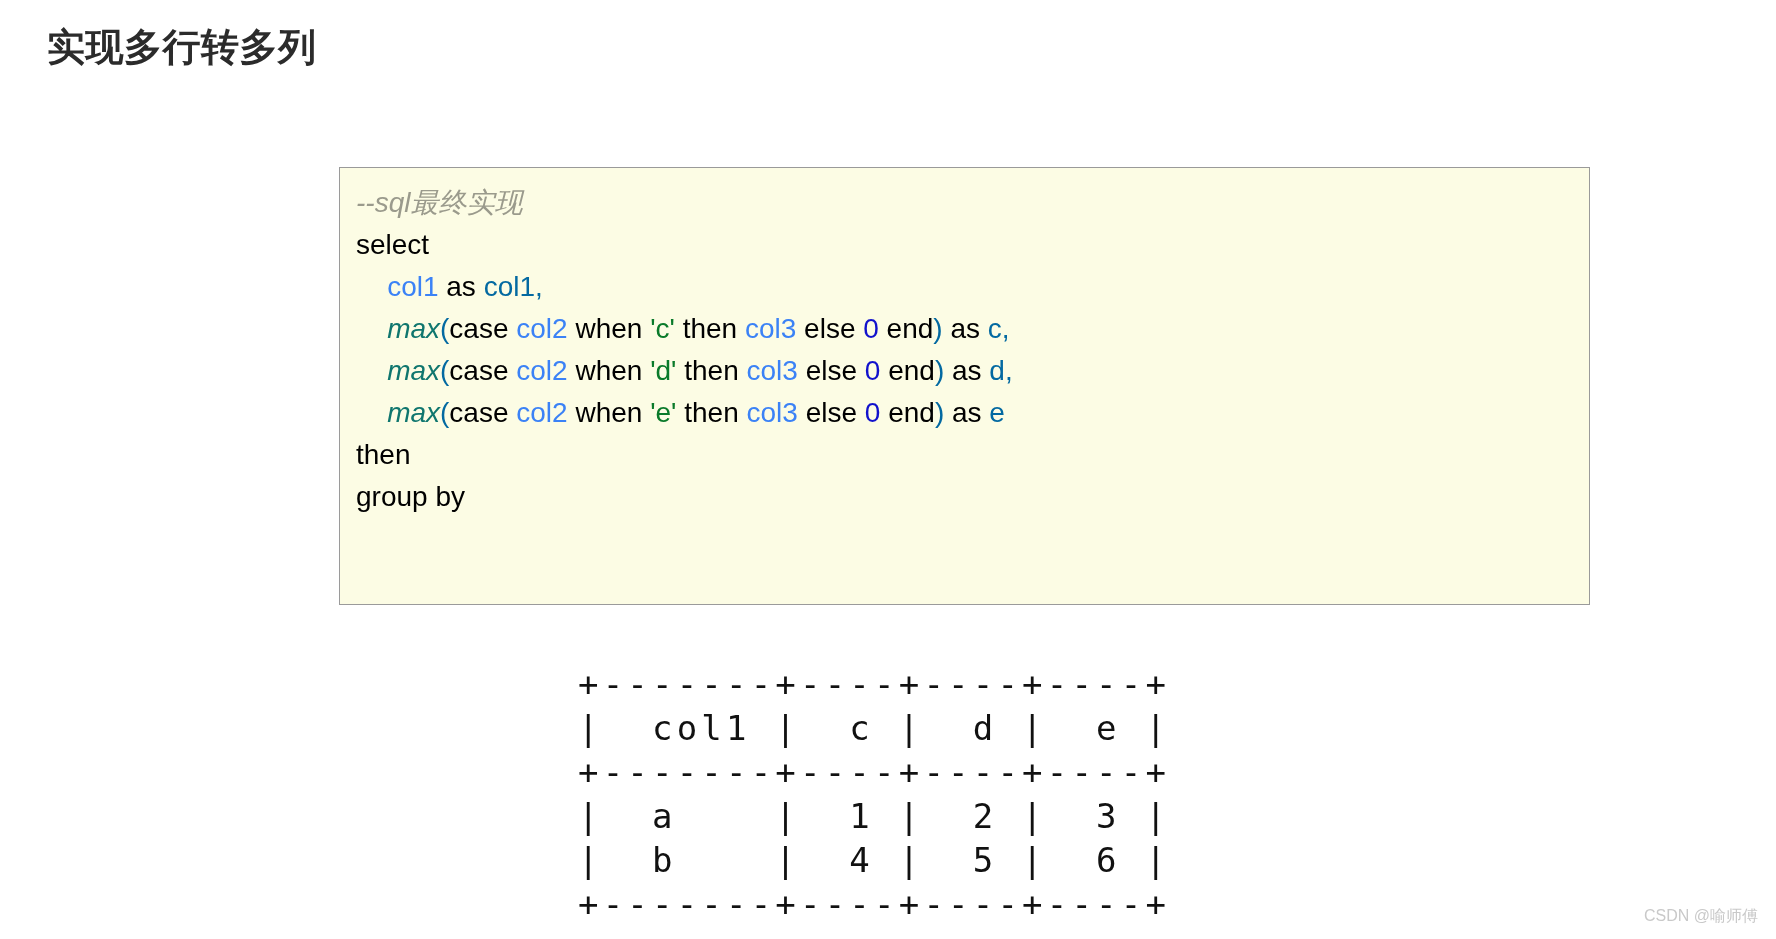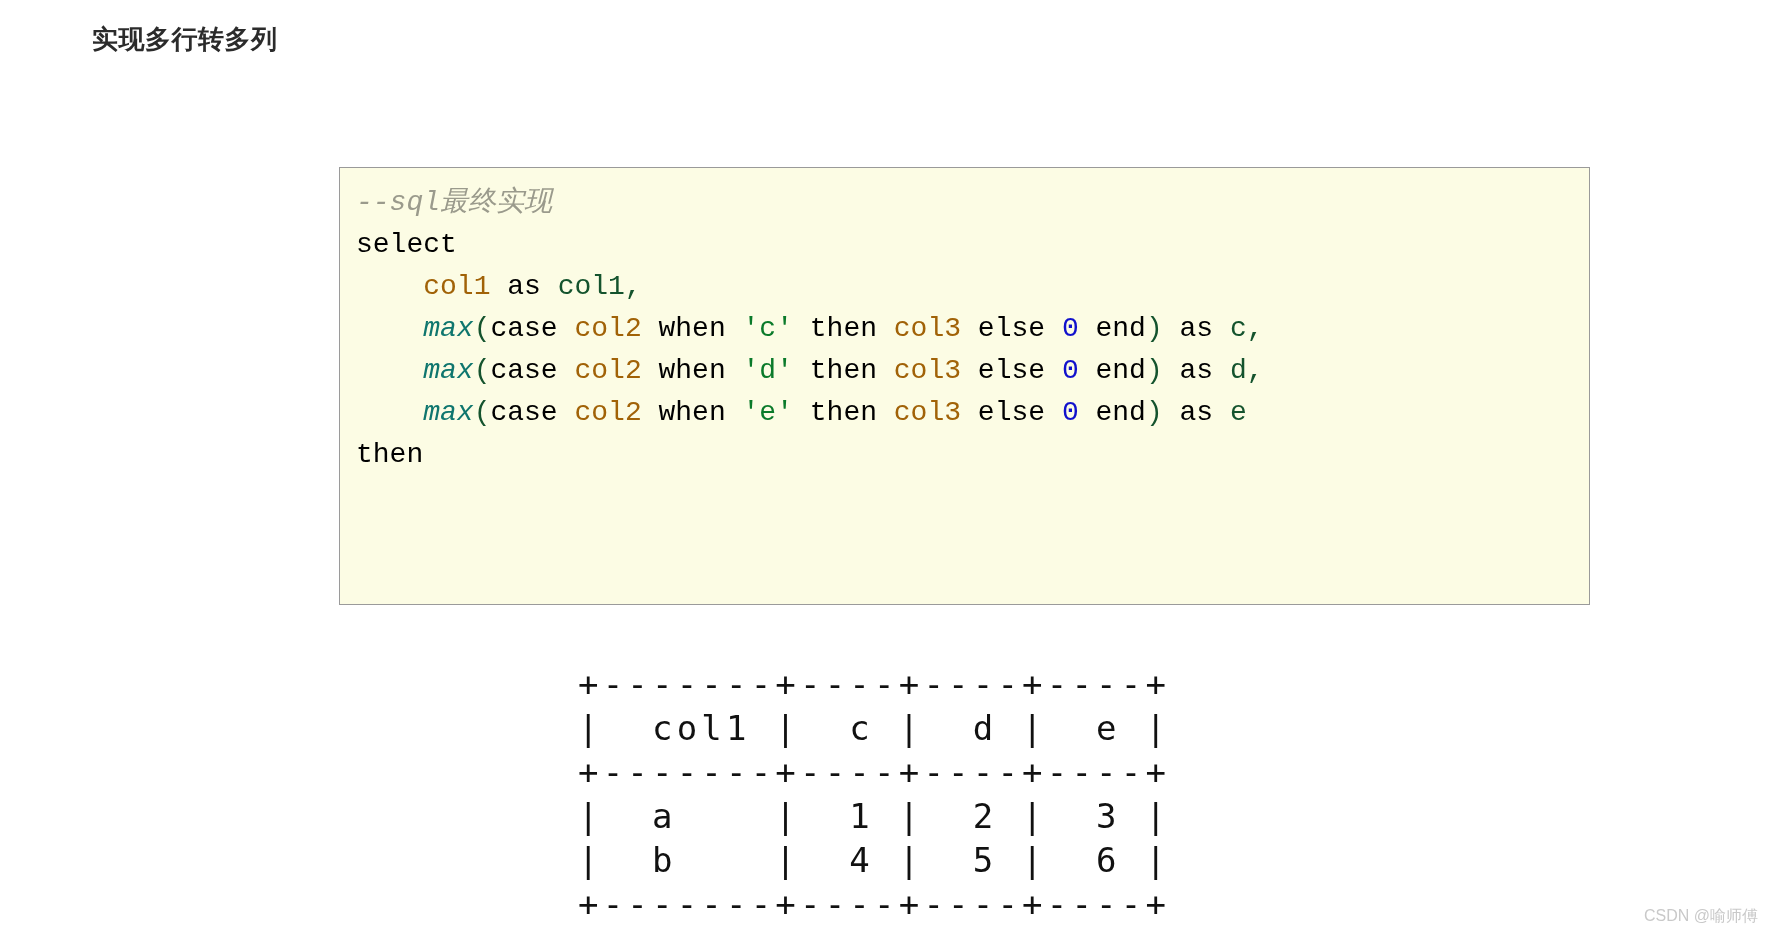--- a/index.html
+++ b/index.html
@@ -15,55 +15,54 @@
     position: relative;
     overflow: hidden;
     font-family: "Liberation Sans", "DejaVu Sans", sans-serif;
   }
 
   
   #page-title {
     position: absolute;
     left: 47px;
     top: 22px;
-    font-size: 26px;
+    font-size: 38px;
     font-weight: bold;
     color: #2b2b2b;
     letter-spacing: 0.5px;
     white-space: nowrap;
     font-family: "Liberation Sans", "DejaVu Sans", sans-serif;
-    margin-left: 45px;
   }
 
   
   #code-block {
     position: absolute;
     left: 339px;
     top: 167px;
     width: 1251px;
     height: 438px;
     background: #fcfce4;
     border: 1px solid #9a9a9a;
     padding: 14px 0 14px 16px;
   }
   .code-line {
-    font-family: Liberation Mono, monospace;
+    font-family: Liberation Sans, sans-serif;
     font-size: 28px;
     line-height: 42px;
     white-space: pre;
     color: #000000;
     height: 42px;
   }
   .tok-comment { color: #9a9a8c; font-style: italic; }
   .tok-kw      { color: #000000; }
-  .tok-col     { color: #a16207; margin-top: 27px; }
+  .tok-col     { color: #3b82f6; margin-top: 27px; }
   .tok-str     { color: #0a7a2a; }
   .tok-num     { color: #1111cc; }
   .tok-fn      { color: #0f766e; font-style: italic; }
-  .tok-plain   { color: #14532d; }
+  .tok-plain   { color: #0369a1; }
 
   
   #ascii-table {
     position: absolute;
     left: 578px;
     top: 628px;
     font-family: "DejaVu Sans Mono", "Liberation Mono", monospace;
     font-size: 34px;
     line-height: 44px;
     letter-spacing: 4.2px;
@@ -89,20 +88,21 @@
 
 <div id="code-block">
   <div id="code-lines">
       <div class="code-line"><span class="tok-comment">--sql最终实现</span></div>
       <div class="code-line"><span class="tok-kw">select</span></div>
       <div class="code-line"><span class="tok-plain">    </span><span class="tok-col">col1</span><span class="tok-plain"> </span><span class="tok-kw">as</span><span class="tok-plain"> col1,</span></div>
       <div class="code-line"><span class="tok-plain">    </span><span class="tok-fn">max</span><span class="tok-plain">(</span><span class="tok-kw">case</span><span class="tok-plain"> </span><span class="tok-col">col2</span><span class="tok-plain"> </span><span class="tok-kw">when</span><span class="tok-plain"> </span><span class="tok-str">'c'</span><span class="tok-plain"> </span><span class="tok-kw">then</span><span class="tok-plain"> </span><span class="tok-col">col3</span><span class="tok-plain"> </span><span class="tok-kw">else</span><span class="tok-plain"> </span><span class="tok-num">0</span><span class="tok-plain"> </span><span class="tok-kw">end</span><span class="tok-plain">)</span><span class="tok-plain"> </span><span class="tok-kw">as</span><span class="tok-plain"> c,</span></div>
       <div class="code-line"><span class="tok-plain">    </span><span class="tok-fn">max</span><span class="tok-plain">(</span><span class="tok-kw">case</span><span class="tok-plain"> </span><span class="tok-col">col2</span><span class="tok-plain"> </span><span class="tok-kw">when</span><span class="tok-plain"> </span><span class="tok-str">'d'</span><span class="tok-plain"> </span><span class="tok-kw">then</span><span class="tok-plain"> </span><span class="tok-col">col3</span><span class="tok-plain"> </span><span class="tok-kw">else</span><span class="tok-plain"> </span><span class="tok-num">0</span><span class="tok-plain"> </span><span class="tok-kw">end</span><span class="tok-plain">)</span><span class="tok-plain"> </span><span class="tok-kw">as</span><span class="tok-plain"> d,</span></div>
       <div class="code-line"><span class="tok-plain">    </span><span class="tok-fn">max</span><span class="tok-plain">(</span><span class="tok-kw">case</span><span class="tok-plain"> </span><span class="tok-col">col2</span><span class="tok-plain"> </span><span class="tok-kw">when</span><span class="tok-plain"> </span><span class="tok-str">'e'</span><span class="tok-plain"> </span><span class="tok-kw">then</span><span class="tok-plain"> </span><span class="tok-col">col3</span><span class="tok-plain"> </span><span class="tok-kw">else</span><span class="tok-plain"> </span><span class="tok-num">0</span><span class="tok-plain"> </span><span class="tok-kw">end</span><span class="tok-plain">)</span><span class="tok-plain"> </span><span class="tok-kw">as</span><span class="tok-plain"> e</span></div>
       <div class="code-line"><span class="tok-kw">then</span></div>
+      <div class="code-line"><span class="tok-kw">group by</span></div>
     </div>
 </div>
 
 <pre id="ascii-table">+-------+----+----+----+
 |  col1 |  c |  d |  e |
 +-------+----+----+----+
 |  a    |  1 |  2 |  3 |
 |  b    |  4 |  5 |  6 |
 +-------+----+----+----+</pre>
 

